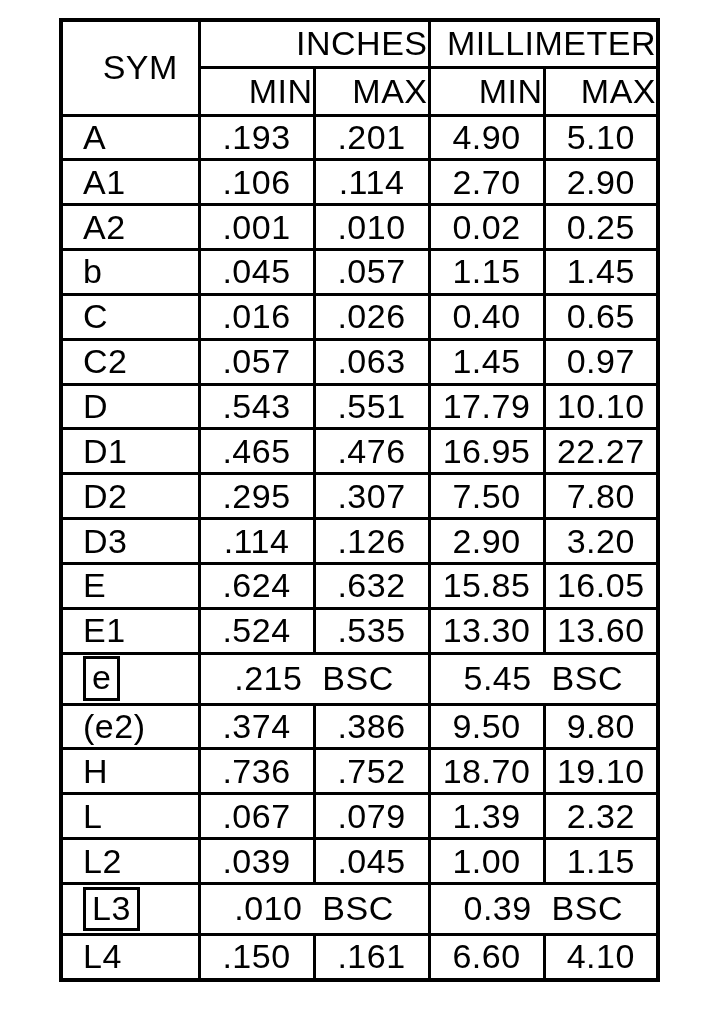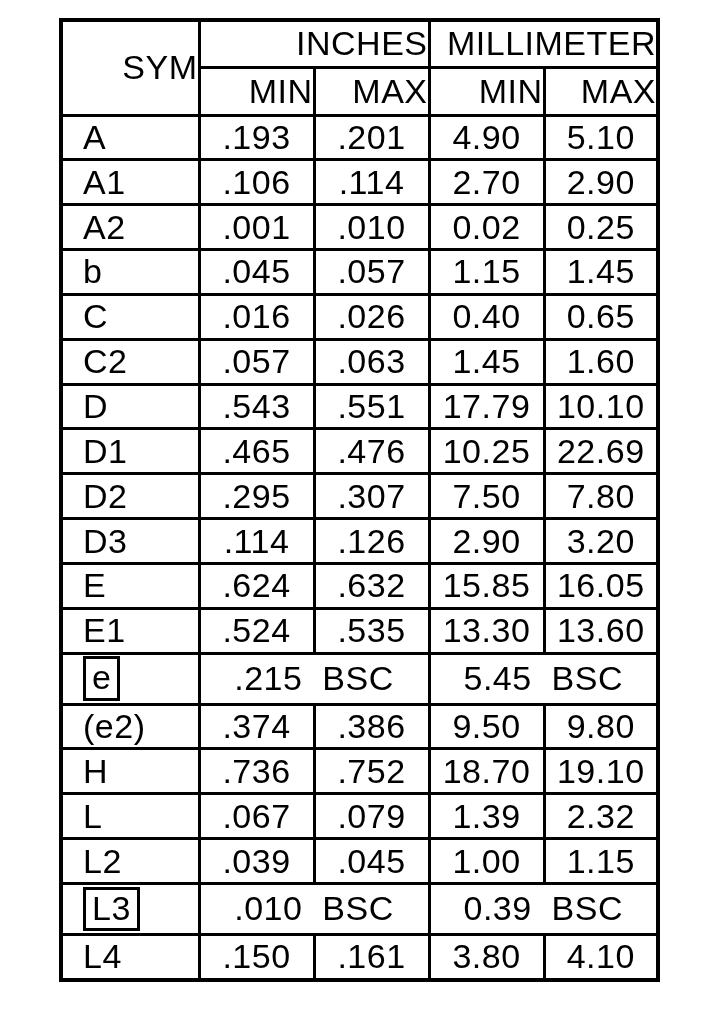--- a/index.html
+++ b/index.html
@@ -31,21 +31,21 @@
     font-size: 34px;
     letter-spacing: 0.5px;
     padding: 0;
     vertical-align: middle;
     white-space: nowrap;
     overflow: hidden;
   }
   .dim-table thead tr.group-row  { height: 47px; }
   .dim-table thead tr.sub-row    { height: 48px; }
   .dim-table thead th            { text-align: right; }
-  .dim-table th.sym-head         { text-align: right; padding-left: 20px; }
+  .dim-table th.sym-head         { text-align: center; padding-left: 20px; }
   .dim-table tbody td.sym-cell   { text-align: left; padding-left: 20px; }
   .dim-table tbody td.val-cell   { text-align: center; }
   .dim-table tbody td.bsc-cell   { text-align: center; word-spacing: 10px; }
   .boxed {
     display: inline-block;
     border: 3px solid #000000;
     padding: 1px 6px 2px 6px;
     line-height: 1.05;
   }
 </style>
@@ -107,35 +107,35 @@
       <td class="val-cell">.016</td>
       <td class="val-cell">.026</td>
       <td class="val-cell">0.40</td>
       <td class="val-cell">0.65</td>
     </tr>
     <tr>
       <td class="sym-cell">C2</td>
       <td class="val-cell">.057</td>
       <td class="val-cell">.063</td>
       <td class="val-cell">1.45</td>
-      <td class="val-cell">1.60</td>
+      <td class="val-cell">0.97</td>
     </tr>
     <tr>
       <td class="sym-cell">D</td>
       <td class="val-cell">.543</td>
       <td class="val-cell">.551</td>
       <td class="val-cell">17.79</td>
       <td class="val-cell">10.10</td>
     </tr>
     <tr>
       <td class="sym-cell">D1</td>
       <td class="val-cell">.465</td>
       <td class="val-cell">.476</td>
-      <td class="val-cell">10.25</td>
-      <td class="val-cell">22.69</td>
+      <td class="val-cell">16.95</td>
+      <td class="val-cell">22.27</td>
     </tr>
     <tr>
       <td class="sym-cell">D2</td>
       <td class="val-cell">.295</td>
       <td class="val-cell">.307</td>
       <td class="val-cell">7.50</td>
       <td class="val-cell">7.80</td>
     </tr>
     <tr>
       <td class="sym-cell">D3</td>
@@ -193,17 +193,17 @@
     </tr>
     <tr>
       <td class="sym-cell"><span class="boxed">L3</span></td>
       <td class="bsc-cell" colspan="2">.010 BSC</td>
       <td class="bsc-cell" colspan="2">0.39 BSC</td>
     </tr>
     <tr>
       <td class="sym-cell">L4</td>
       <td class="val-cell">.150</td>
       <td class="val-cell">.161</td>
-      <td class="val-cell">3.80</td>
+      <td class="val-cell">6.60</td>
       <td class="val-cell">4.10</td>
     </tr>
   </tbody>
 </table>
 
 </body></html>

